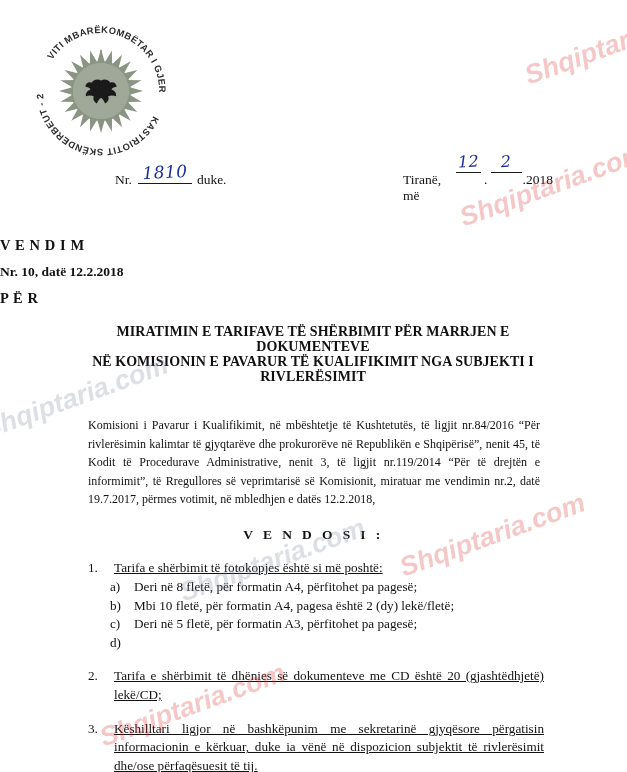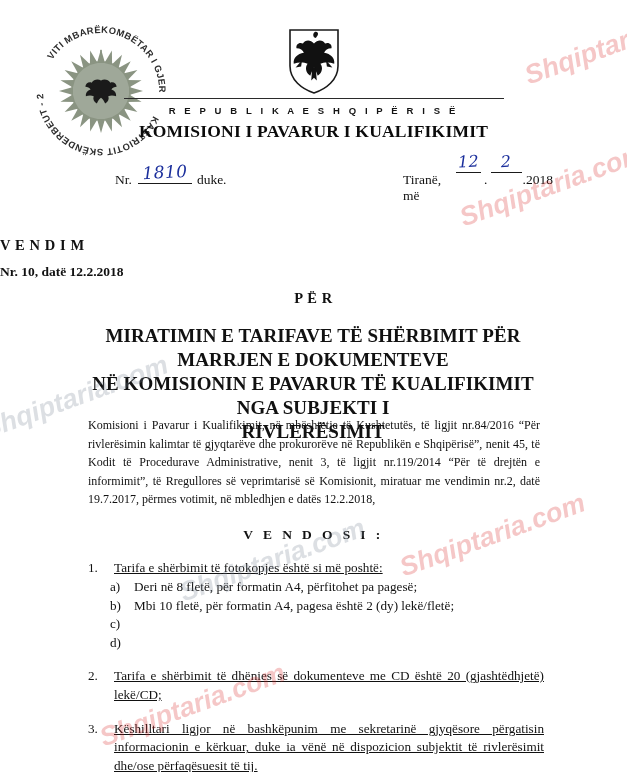--- a/index.html
+++ b/index.html
@@ -138,26 +138,26 @@
   .t-vendim {
     position: absolute; top: 237px; left: 0; width: 627px;
     font-size: 14.5px; font-weight: bold; letter-spacing: 0.6px;
   }
   .t-nr {
     position: absolute; top: 264px; left: 0; width: 549px;
     font-size: 13.5px; font-weight: bold;
   }
   .t-per {
     position: absolute; top: 290px; left: 0; width: 627px;
-    font-size: 14.5px; font-weight: bold; letter-spacing: 0.6px; text-align: center;
+    font-size: 14.5px; font-weight: bold; letter-spacing: 0.6px;
   }
   .t-subject {
     position: absolute; top: 324px; left: 78px; width: 470px;
-    text-align: center; font-size: 19px; font-weight: bold;
-    line-height: 24px; letter-spacing: 0.05px;
+    text-align: center; font-size: 14px; font-weight: bold;
+    line-height: 15px; letter-spacing: 0.05px;
   }
 
   
   .body-par {
     position: absolute;
     top: 416px;
     left: 88px;
     width: 452px;
     font-size: 12px;
     line-height: 18.6px;
@@ -262,53 +262,20 @@
 
       <text font-family="Liberation Sans, sans-serif" font-size="9.4" font-weight="bold" fill="#2d2d2d" letter-spacing="0.4">
         <textPath href="#circPathTop" startOffset="18%">VITI MBARËKOMBËTAR I GJERGJ</textPath>
       </text>
       <text font-family="Liberation Sans, sans-serif" font-size="9.4" font-weight="bold" fill="#2d2d2d" letter-spacing="0.4">
         <textPath href="#circPathBot" startOffset="14%">KASTRIOTIT SKËNDERBEUT - 2018 -</textPath>
       </text>
     </svg>
   </div>
 
-  <div class="header">
-    <div class="crest">
-      <svg viewBox="0 0 56 70" width="56" height="70" aria-hidden="true">
-        <path d="M4,4 L52,4 L52,40 C52,54 40,63 28,67 C16,63 4,54 4,40 Z" fill="#ffffff" stroke="#1a1a1a" stroke-width="1.6"></path>
-        <g fill="#111111" transform="translate(28,36) scale(0.92)">
-
-          <path d="M0,-27 c-2,-3 0,-6 2,-6 c2,0 3,2 2,4 l-2,3 z"></path>
-
-          <path d="M0,-20
-                   C-4,-25 -10,-24 -12,-20
-                   C-16,-22 -20,-19 -19,-15
-                   C-15,-15 -12,-13 -11,-10
-                   C-18,-9 -23,-4 -22,2
-                   C-17,0 -11,0 -7,2
-                   C-10,6 -9,12 -4,15
-                   C-3,11 -1,8 0,6
-                   C1,8 3,11 4,15
-                   C9,12 10,6 7,2
-                   C11,0 17,0 22,2
-                   C23,-4 18,-9 11,-10
-                   C12,-13 15,-15 19,-15
-                   C20,-19 16,-22 12,-20
-                   C10,-24 4,-25 0,-20 Z"></path>
-          <path d="M-2,6 L-3,20 L0,17 L3,20 L2,6 Z"></path>
-          <path d="M-13,-2 L-20,6 L-14,5 Z"></path>
-          <path d="M13,-2 L20,6 L14,5 Z"></path>
-        </g>
-      </svg>
-    </div>
-    <div class="rule"></div>
-    <div class="republic">R E P U B L I K A   E   S H Q I P Ë R I S Ë</div>
-    <div class="institution">KOMISIONI I PAVARUR I KUALIFIKIMIT</div>
-  </div>
 
   <div class="protorow">
     <div class="proto-left">
       <span class="lbl">Nr.</span>
       <span class="blank bl-nr">
         <span class="hand">1810</span>
       </span>
       <span class="lbl">duke.</span>
     </div>
     <div class="proto-right">
@@ -349,20 +316,21 @@
       <div class="sub-li">
         <span class="num">a)</span>
         <span class="txt">Deri në 8 fletë, për formatin A4, përfitohet pa pagesë;</span>
       </div>
       <div class="sub-li">
         <span class="num">b)</span>
         <span class="txt">Mbi 10 fletë, për formatin A4, pagesa është 2 (dy) lekë/fletë;</span>
       </div>
       <div class="sub-li">
         <span class="num">c)</span>
+        <span class="txt">Deri në 5 fletë, për formatin A3, përfitohet pa pagesë;</span>
       </div>
       <div class="sub-li">
         <span class="num">d)</span>
       </div>
     </div>
 
     <div class="gap-1"></div>
 
     <div class="li">
       <span class="num">2.</span>

